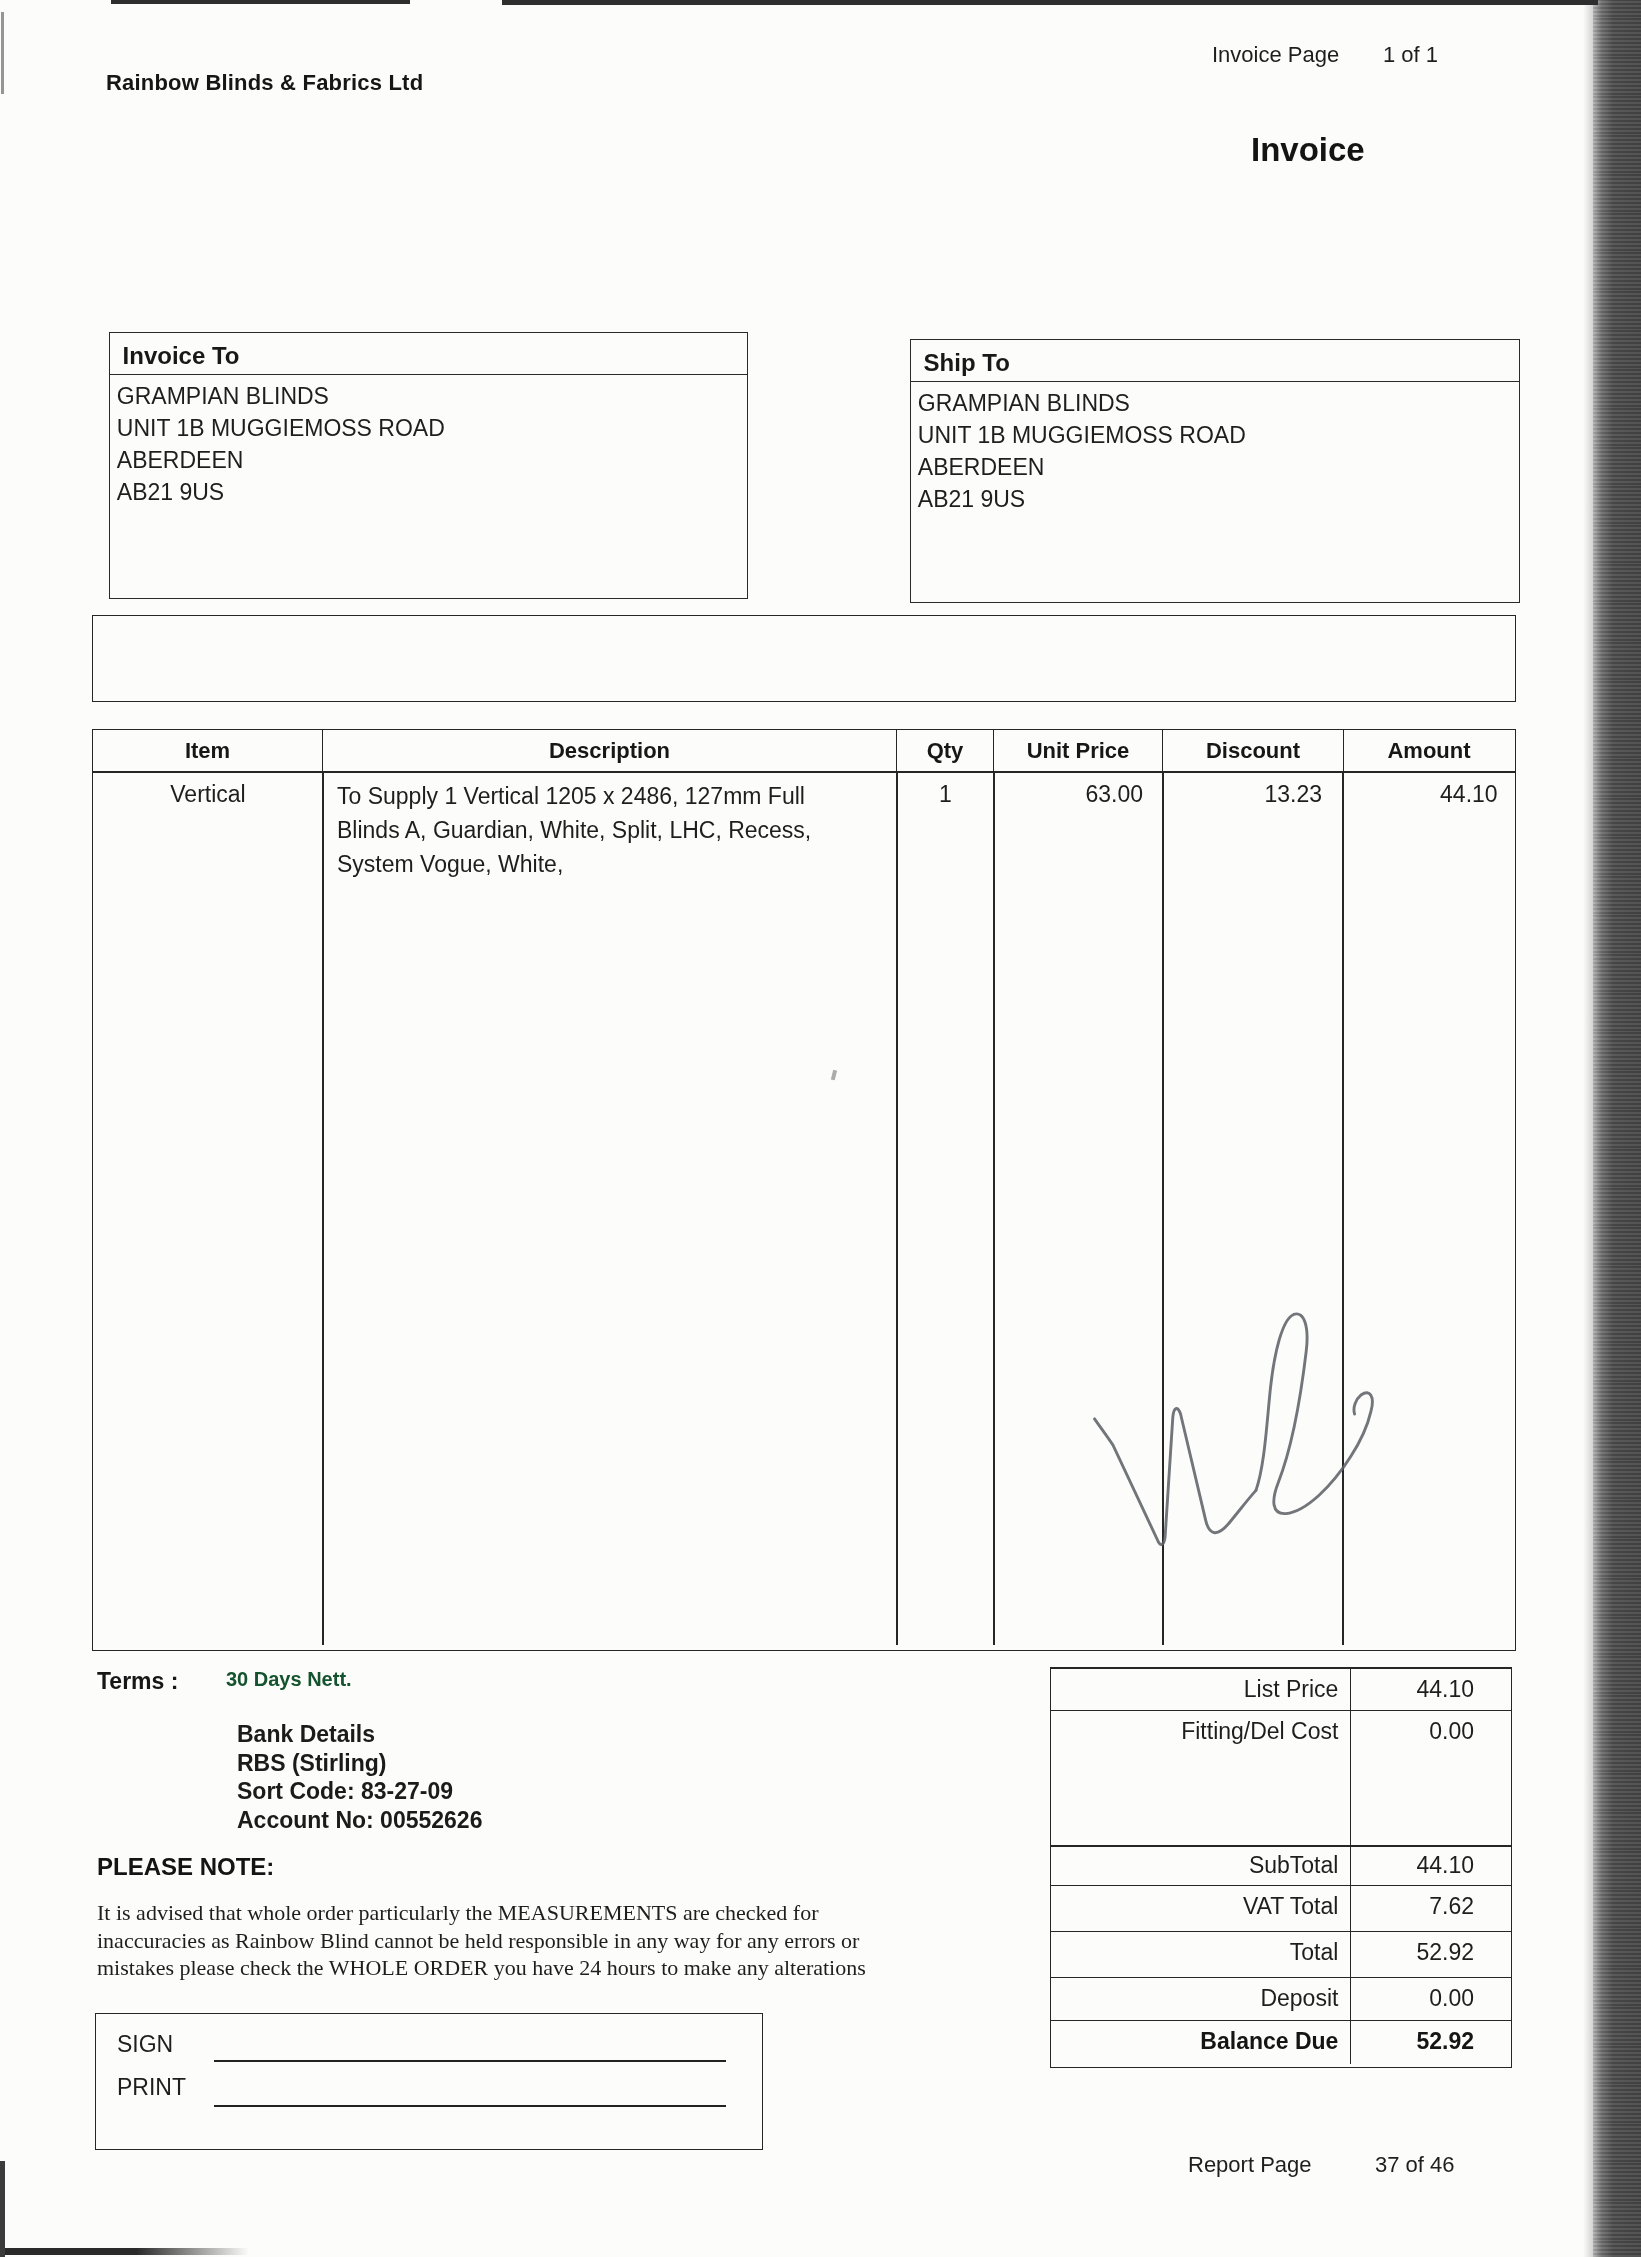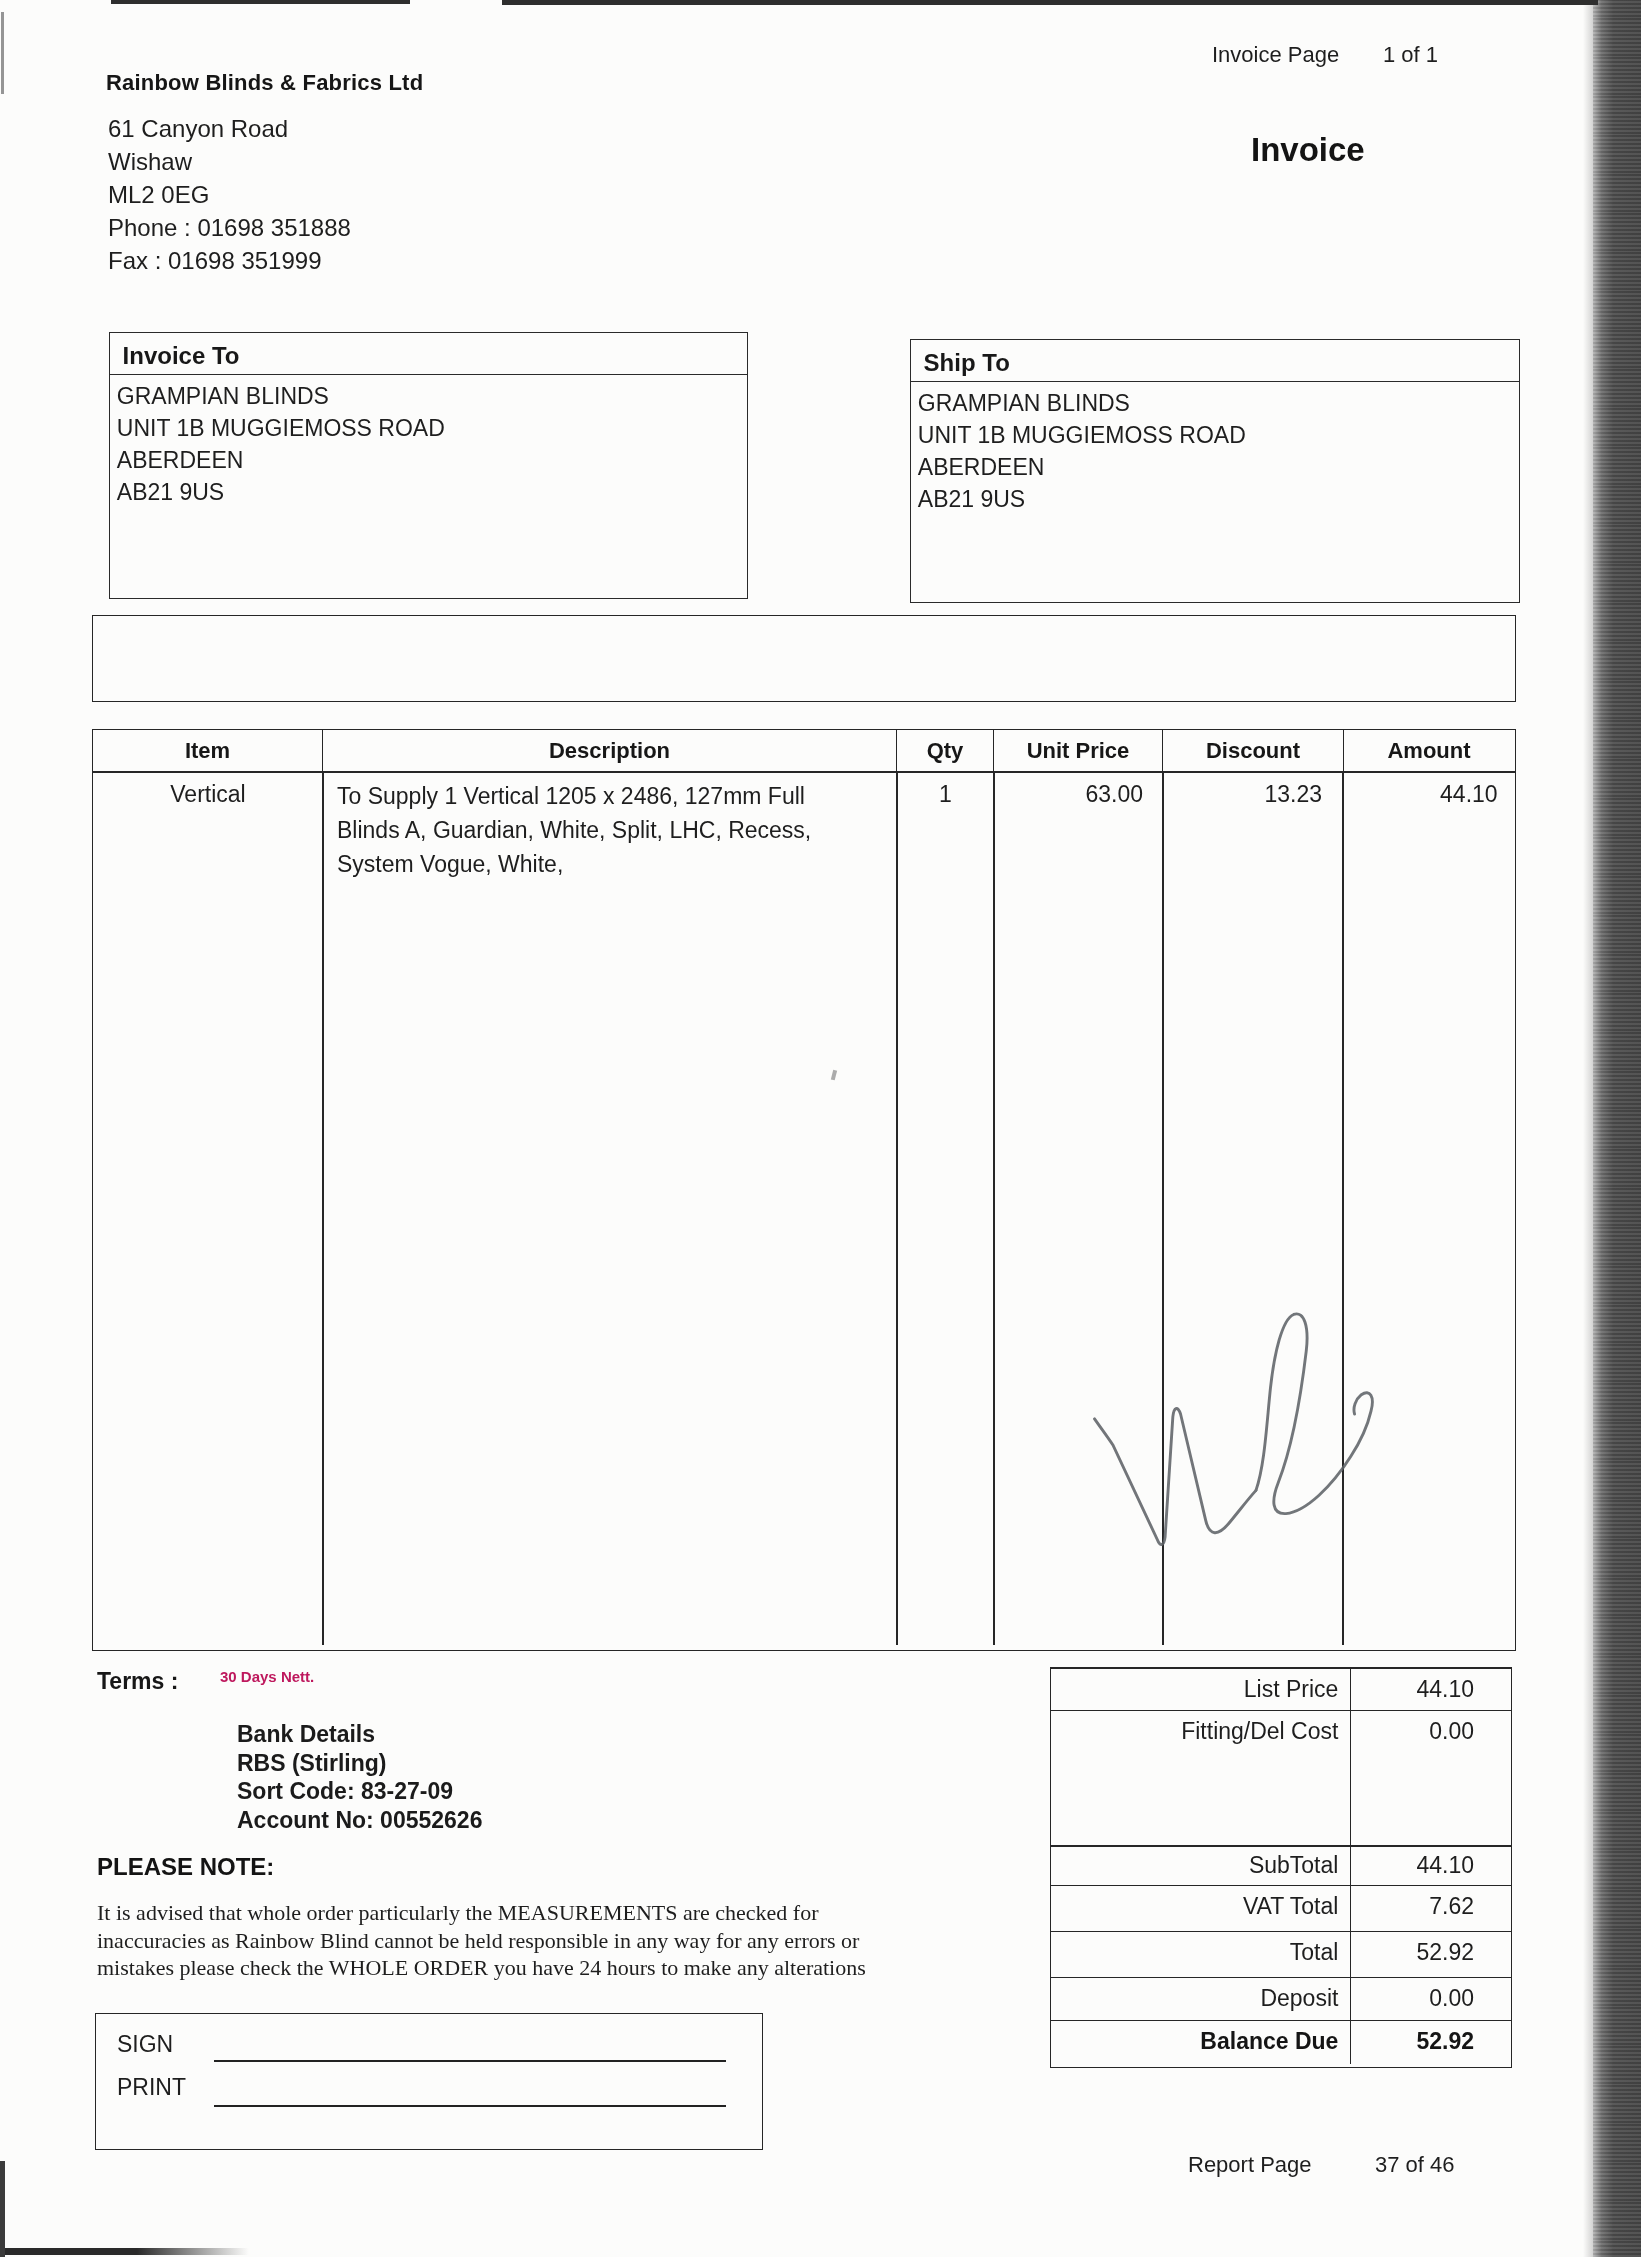--- a/index.html
+++ b/index.html
@@ -45,21 +45,21 @@
   .vline{position:absolute;top:0;bottom:0;width:1.9px;background:#262626;}
   .cell-item{left:0;top:7.7px;width:230px;text-align:center;font-size:23px;}
   .cell-desc{left:244px;top:5.8px;font-size:23px;line-height:34px;}
   .cell-qty{left:804px;top:7.7px;width:97px;text-align:center;font-size:23px;}
   .cell-unit{right:372px;top:7.7px;font-size:23px;}
   .cell-disc{right:193px;top:7.7px;font-size:23px;}
   .cell-amt{right:17.4px;top:7.7px;font-size:23px;}
 
   
   .terms-label{left:97px;top:1668px;font-size:23px;font-weight:bold;color:#171717;}
-  .terms-value{left:220px;top:1668px;font-size:15px;font-weight:bold;color:#be185d;}
+  .terms-value{left:226px;top:1668px;font-size:20px;font-weight:bold;color:#14532d;}
   .bank-block{left:237px;top:1720px;font-size:23px;font-weight:bold;color:#1b1b1b;line-height:28.5px;}
   .note-heading{left:97px;top:1853px;font-size:24px;font-weight:bold;color:#141414;}
   .note-body{left:97px;top:1899px;font-size:22px;line-height:27.5px;font-family:Liberation Serif, serif;}
 
   
   .totals-box{left:1050px;top:1667px;width:462px;height:401px;border:1.9px solid #262626;border-top-width:2.9px;box-sizing:border-box;}
   .t-row{display:flex;box-sizing:border-box;border-bottom:1.9px solid #262626;}
   .t-row:last-child{border-bottom:none;}
   .t-row.thick{border-bottom-width:2.9px;}
   .t-label{width:299px;box-sizing:border-box;text-align:right;padding:6.8px 11.6px 0 0;font-size:23px;}
@@ -101,27 +101,20 @@
   <div class="abs edge-feather"></div>
   <div class="abs edge-strip"></div>
   <div class="abs top-line-a"></div>
   <div class="abs top-line-b"></div>
   <div class="abs bottom-line"></div>
   <div class="abs left-sliver-bottom"></div>
   <div class="abs left-sliver-top"></div>
   <div class="abs speck"></div>
 
   <div class="abs company-name nowrap">Rainbow Blinds &amp; Fabrics Ltd</div>
-  <div class="abs company-address">
-    <div>61 Canyon Road</div>
-    <div>Wishaw</div>
-    <div>ML2 0EG</div>
-    <div>Phone : 01698 351888</div>
-    <div>Fax : 01698 351999</div>
-  </div>
 
   <div class="abs invoice-page-label nowrap">Invoice Page</div>
   <div class="abs invoice-page-value nowrap">1 of 1</div>
   <div class="abs invoice-title nowrap">Invoice</div>
 
   <div class="abs addr-box invoice-to-box">
     <div class="box-header">Invoice To</div>
     <div class="box-body">
       <div>GRAMPIAN BLINDS</div>
       <div>UNIT 1B MUGGIEMOSS ROAD</div>

